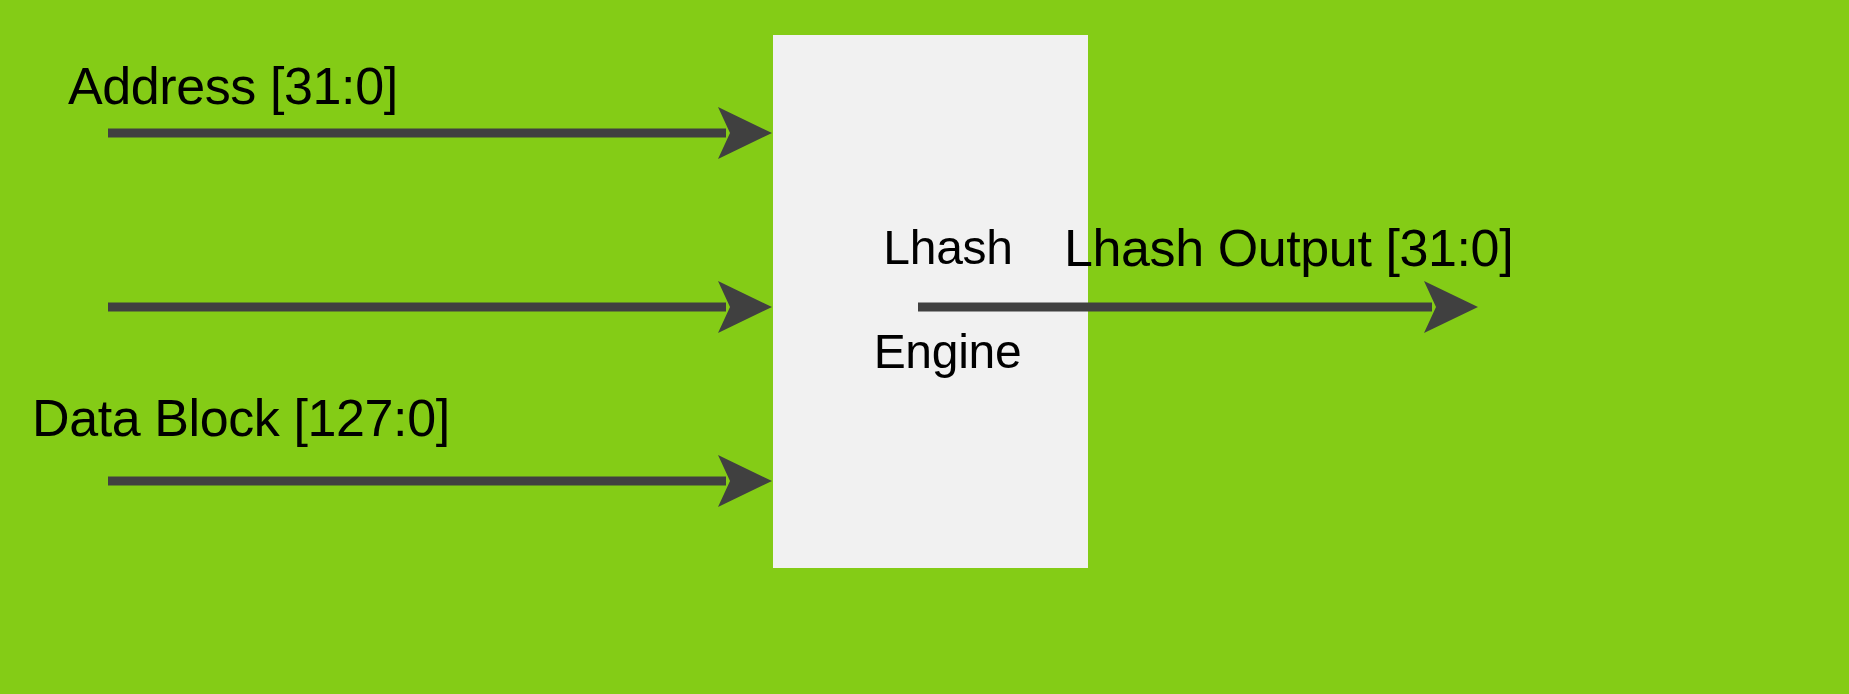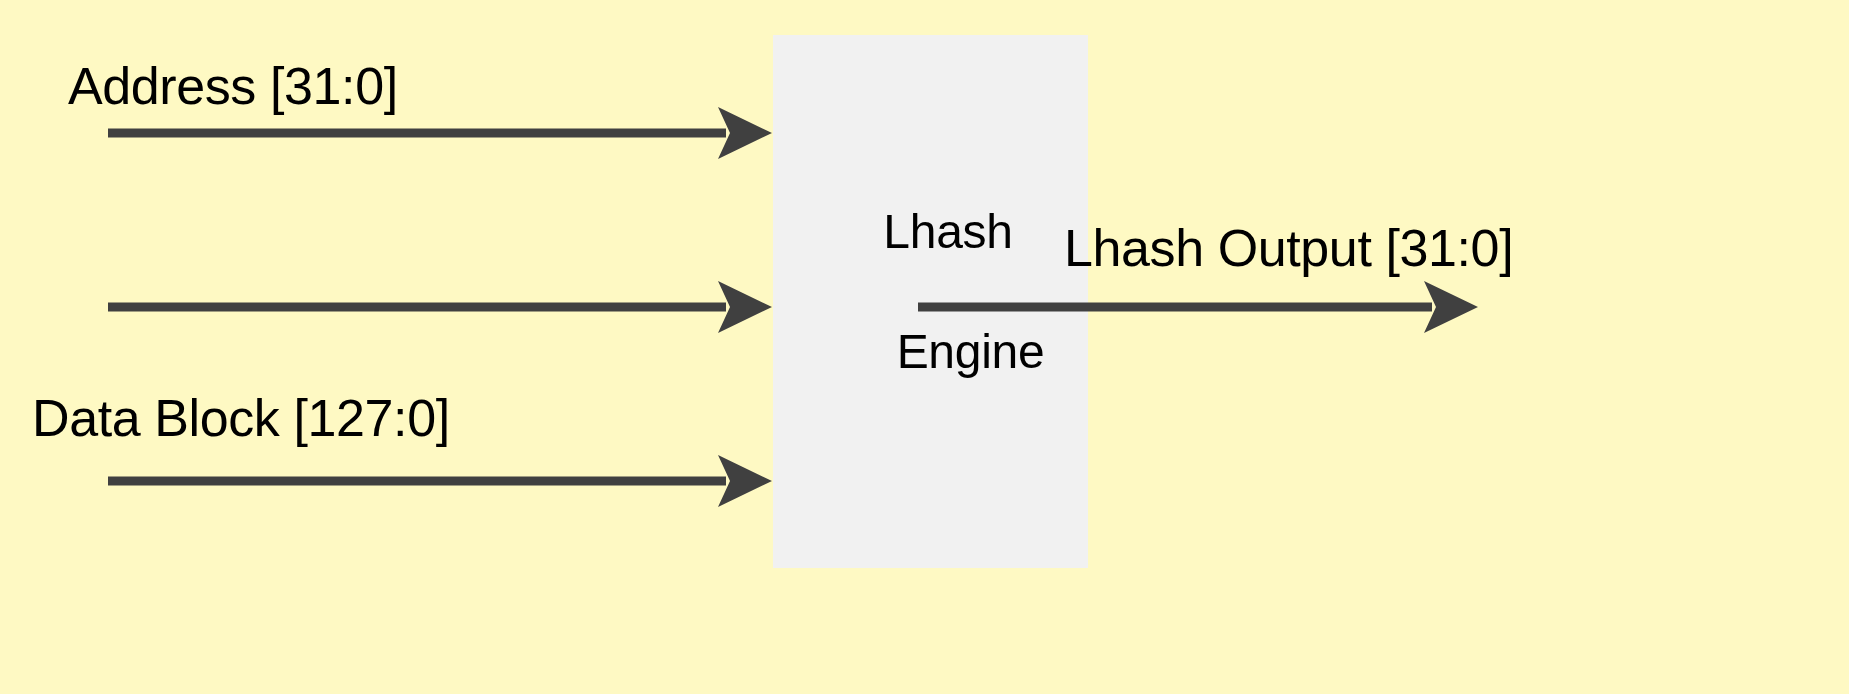--- a/index.html
+++ b/index.html
@@ -9,21 +9,21 @@
     background: #ffffff;
   }
   body {
     font-family: "Liberation Sans", sans-serif;
     -webkit-font-smoothing: antialiased;
   }
   #diagram-root {
     position: relative;
     width: 1849px;
     height: 694px;
-    background: #fef9c3;
+    background: #84cc16;
     overflow: hidden;
   }
   #diagram-svg {
     position: absolute;
     top: 0;
     left: 0;
     width: 1849px;
     height: 694px;
     display: block;
   }
@@ -53,22 +53,22 @@
     line-height: 1;
     letter-spacing: -0.3px;
     text-align: center;
   }
   
   #label-address   { left: 68px;   top: 60px; }
   #label-timestape { left: 44px;   top: 232px; }
   #label-datablock { left: 32px;   top: 392px; }
   #label-output    { left: 1032px; top: 222px; }
 
-  #block-title-line1 { left: 773px; top: 208px; width: 350px; text-align: center; }
-  #block-title-line2 { left: 809px; top: 328px; width: 323px; }
+  #block-title-line1 { left: 773px; top: 224px; width: 350px; text-align: center; }
+  #block-title-line2 { left: 786px; top: 328px; width: 323px; }
 </style>
 </head>
 <body>
 
 <div id="diagram-root">
 
   <svg id="diagram-svg" viewBox="0 0 1849 694">
 
     <rect x="773" y="35" width="315" height="533" fill="#f1f1f1"></rect>
 

